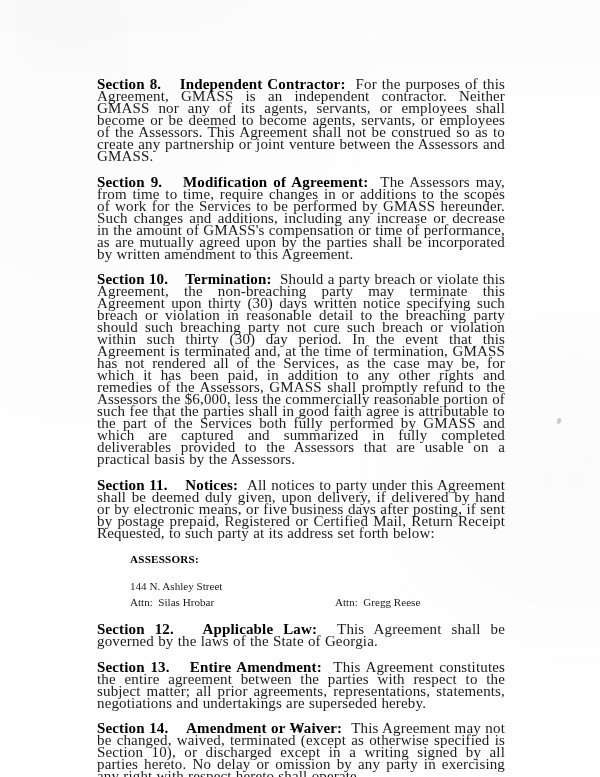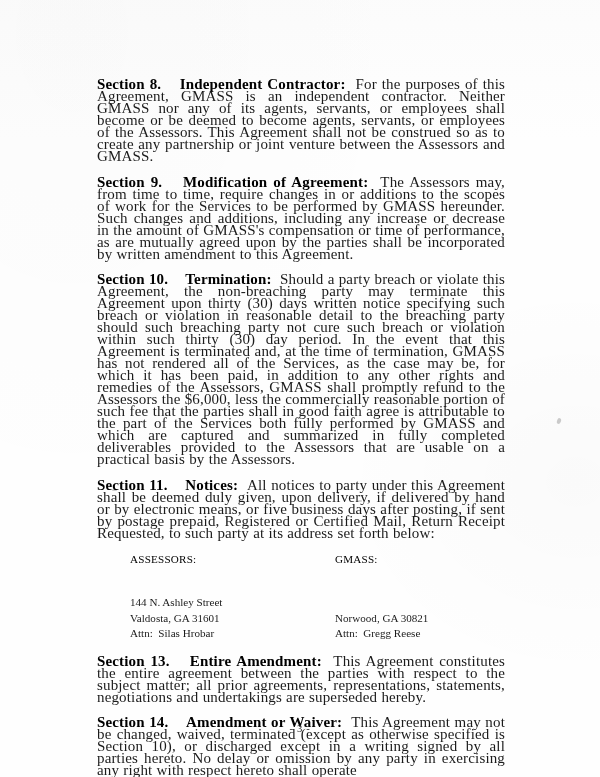--- a/index.html
+++ b/index.html
@@ -68,24 +68,24 @@
   }
   .addr-row {
     display: flex;
     font-size: 11.1px;
     line-height: 15.4px;
     color: #1b1b1b;
   }
   .addr-col-left  { width: 205px; flex: 0 0 205px; }
   .addr-col-right { width: 180px; flex: 0 0 180px; }
   .addr-head {
-    font-weight: normal;
+    font-weight: bold;
     color: #000;
     letter-spacing: 0.02em;
-    margin-bottom: 28px;
+    margin-bottom: 12px;
   }
   .addr-line { white-space: pre; }
 
   
   #page-number {
     position: absolute;
     left: 0;
     right: 0;
     top: 723px;
     text-align: center;
@@ -122,37 +122,33 @@
 
     <p class="para"><span class="sec-label">Section 9.</span><span class="sec-gap">&nbsp;&nbsp;</span><span class="sec-label">Modification of Agreement:</span>&nbsp;&nbsp;<span>The Assessors may, from time to time, require changes in or additions to the scopes of work for the Services to be performed by GMASS hereunder.  Such changes and additions, including any increase or decrease in the amount of GMASS's compensation or time of performance, as are mutually agreed upon by the parties shall be incorporated by written amendment to this Agreement.</span></p>
 
     <p class="para"><span class="sec-label">Section 10.</span><span class="sec-gap">&nbsp;&nbsp;</span><span class="sec-label">Termination:</span>&nbsp;&nbsp;<span>Should a party breach or violate this Agreement, the non-breaching party may terminate this Agreement upon thirty (30) days written notice specifying such breach or violation in reasonable detail to the breaching party should such breaching party not cure such breach or violation within such thirty (30) day period.  In the event that this Agreement is terminated and, at the time of termination, GMASS has not rendered all of the Services, as the case may be, for which it has been paid, in addition to any other rights and remedies of the Assessors, GMASS shall promptly refund to the Assessors the $6,000, less the commercially reasonable portion of such fee that the parties shall in good faith agree is attributable to the part of the Services both fully performed by GMASS and which are captured and summarized in fully completed deliverables provided to the Assessors that are usable on a practical basis by the Assessors.</span></p>
 
     <p class="para"><span class="sec-label">Section 11.</span><span class="sec-gap">&nbsp;&nbsp;</span><span class="sec-label">Notices:</span>&nbsp;&nbsp;<span>All notices to party under this Agreement shall be deemed duly given, upon delivery, if delivered by hand or by electronic means, or five business days after posting, if sent by postage prepaid, Registered or Certified Mail, Return Receipt Requested, to such party at its address set forth below:</span></p>
 
     <div class="addr-block">
       <div class="addr-row">
         <div class="addr-col-left addr-head">ASSESSORS:</div>
-        <div class="addr-col-right addr-head">GMASS:</div>
       </div>
       <div class="addr-row">
       </div>
       <div class="addr-row">
         <div class="addr-col-left addr-line">144 N. Ashley Street</div>
       </div>
       <div class="addr-row">
-        <div class="addr-col-left addr-line">Valdosta, GA 31601</div>
-        <div class="addr-col-right addr-line">Norwood, GA 30821</div>
-      </div>
-      <div class="addr-row">
         <div class="addr-col-left addr-line">Attn:  Silas Hrobar</div>
         <div class="addr-col-right addr-line">Attn:  Gregg Reese</div>
       </div>
     </div>
 
+    <p class="para"><span class="sec-label">Section 12.</span><span class="sec-gap">&nbsp;&nbsp;</span><span class="sec-label">Applicable Law:</span>&nbsp;&nbsp;<span>This Agreement shall be governed by the laws of the State of Georgia.</span></p>
 
     <p class="para"><span class="sec-label">Section 13.</span><span class="sec-gap">&nbsp;&nbsp;</span><span class="sec-label">Entire Amendment:</span>&nbsp;&nbsp;<span>This Agreement constitutes the entire agreement between the parties with respect to the subject matter; all prior agreements, representations, statements, negotiations and undertakings are superseded hereby.</span></p>
 
     <p class="para"><span class="sec-label">Section 14.</span><span class="sec-gap">&nbsp;&nbsp;</span><span class="sec-label">Amendment or Waiver:</span>&nbsp;&nbsp;<span>This Agreement may not be changed, waived, terminated (except as otherwise specified is Section 10), or discharged except in a writing signed by all parties hereto.  No delay or omission by any party in exercising any right with respect hereto shall operate</span></p>
 
   </div>
 
   <div id="page-number">- 3 -</div>
 
 </div>

